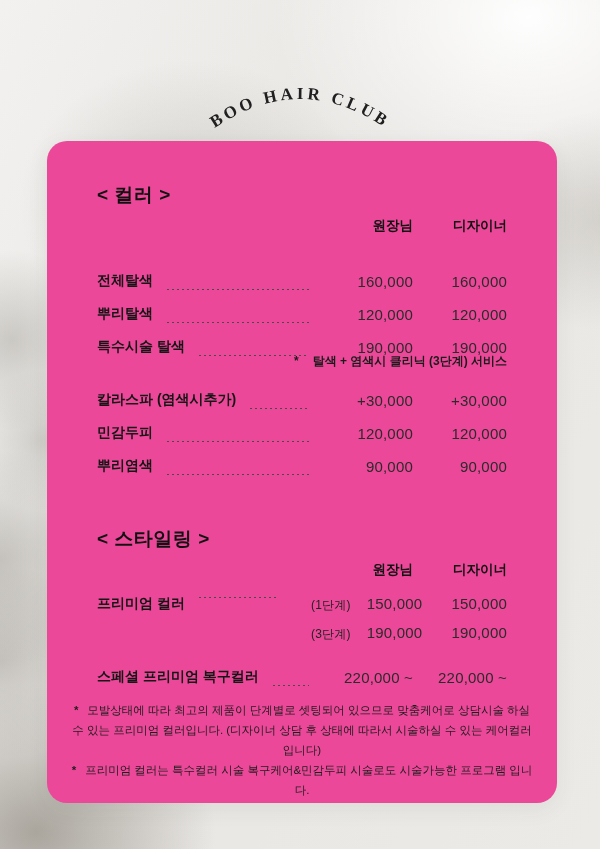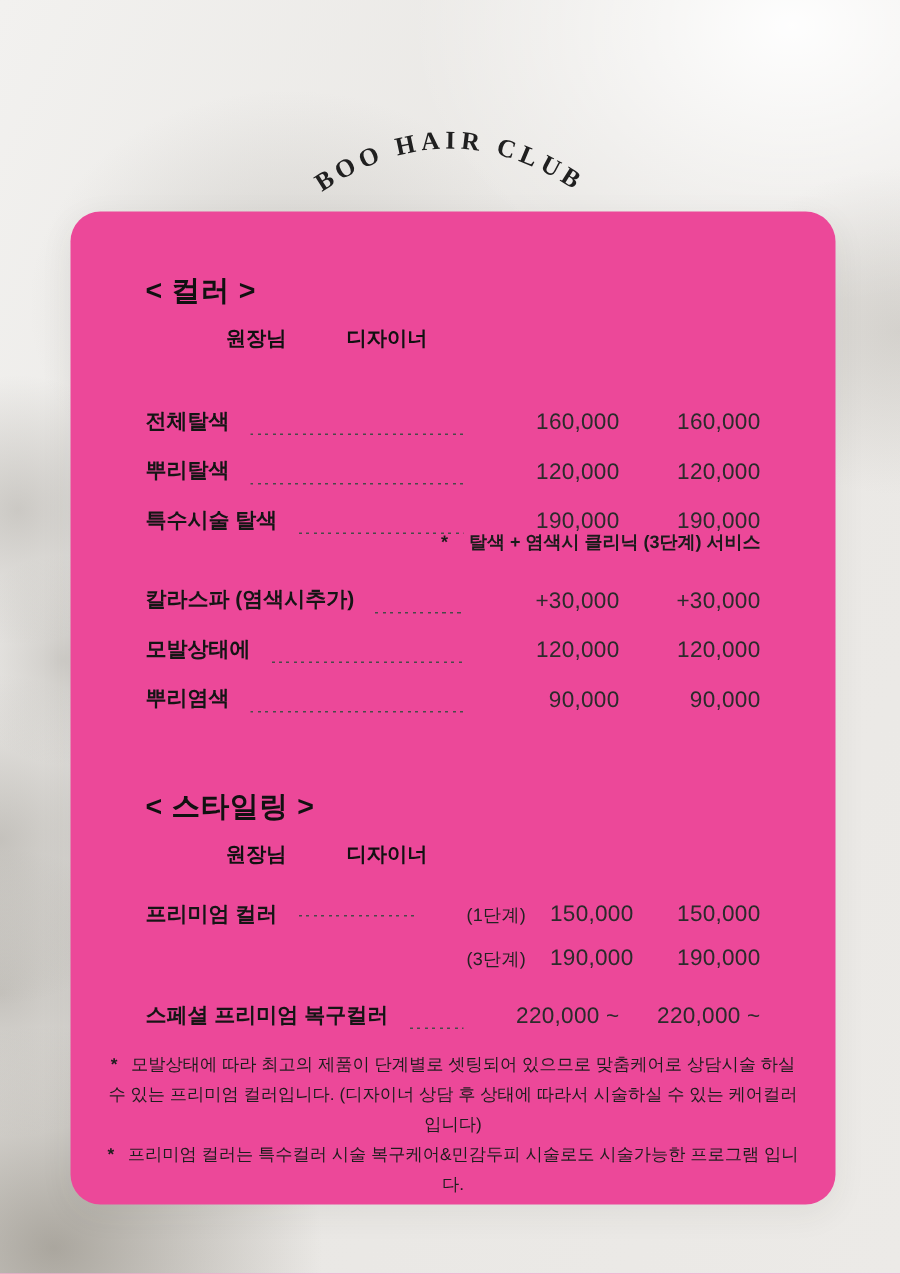--- a/index.html
+++ b/index.html
@@ -37,41 +37,41 @@
     border-radius: 20px;
     box-shadow: 0 6px 22px rgba(60,56,48,.07);
     padding: 44px 50px 0;
     overflow: hidden;
   }
   .section-title {
     font-size: 19px; font-weight: 800; color: #111;
     line-height: 20px; letter-spacing: .5px;
   }
   .section-title.styling { margin-top: 54px; }
-  .hdr-row { display: flex; margin-top: 12px; height: 16px; }
+  .hdr-row { display: flex; justify-content: flex-end; margin-top: 12px; height: 16px; }
   .cell { width: 94px; text-align: right; }
   .hdr { font-size: 13.5px; font-weight: 800; color: #111; }
   .rows { margin-top: 24px; }
   .rows.second { margin-top: 0; }
   .price-row { display: flex; align-items: flex-end; height: 33px; }
   .svc { font-size: 14px; font-weight: 700; color: #151515; white-space: nowrap; }
   .leader {
     flex: 1; height: 1px; margin: 2px 10px 0 14px;
     background-image: repeating-linear-gradient(90deg, #4a4a4a 0 2px, transparent 2px 5px);
   }
   .leader.premium { margin-right: 34px; }
   .price { font-size: 15px; font-weight: 500; color: #2b2b2b; letter-spacing: .2px; white-space: nowrap; }
   .note-row {
     display: flex; justify-content: flex-end; align-items: center;
     height: 22px; margin-top: -6px; margin-bottom: 4px;
   }
   .note-mark { font-size: 12px; font-weight: 700; margin-right: 14px; }
   .note-text { font-size: 12px; font-weight: 600; color: #1b1b1b; }
   .rows.premium { margin-top: 18px; }
-  .tier-row { display: flex; align-items: center; height: 29px; }
+  .tier-row { display: flex; align-items: flex-start; height: 29px; }
   .spacer { flex: 1; }
   .cell.tier { width: 102px; white-space: nowrap; }
   .stage { font-size: 12px; font-weight: 500; color: #222; margin-right: 16px; }
   .special-row { height: 33px; }
   .footnotes { margin: 14px -26px 0; }
   .fn {
     text-align: center; font-size: 11.5px; font-weight: 500;
     line-height: 20px; color: #1d1d1d;
   }
   .fn-mark { display: inline-block; margin-right: 9px; font-weight: 700; }
@@ -128,21 +128,21 @@
   </div>
 
   <div class="rows second">
     <div class="price-row">
       <span class="svc">칼라스파 (염색시추가)</span>
       <span class="leader"></span>
       <span class="cell price">+30,000</span>
       <span class="cell price">+30,000</span>
     </div>
     <div class="price-row">
-      <span class="svc">모발상태에</span>
+      <span class="svc">민감두피</span>
       <span class="leader"></span>
       <span class="cell price">120,000</span>
       <span class="cell price">120,000</span>
     </div>
     <div class="price-row">
       <span class="svc">뿌리염색</span>
       <span class="leader"></span>
       <span class="cell price">90,000</span>
       <span class="cell price">90,000</span>
     </div>

